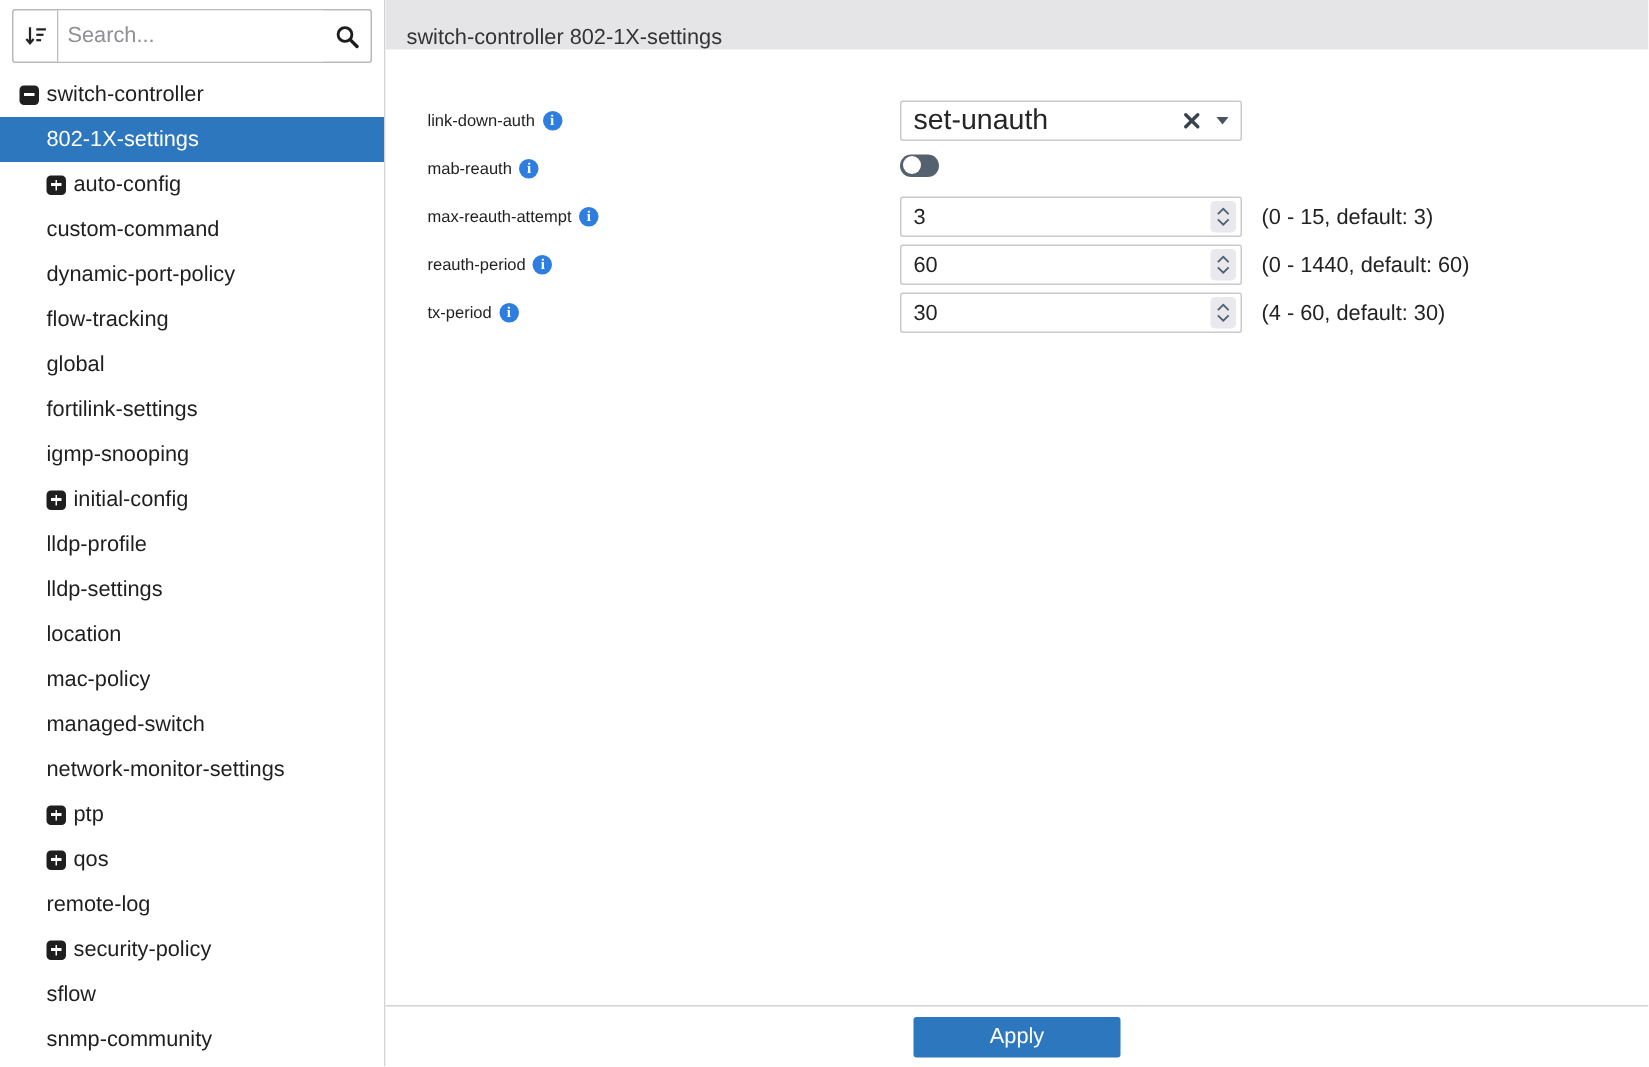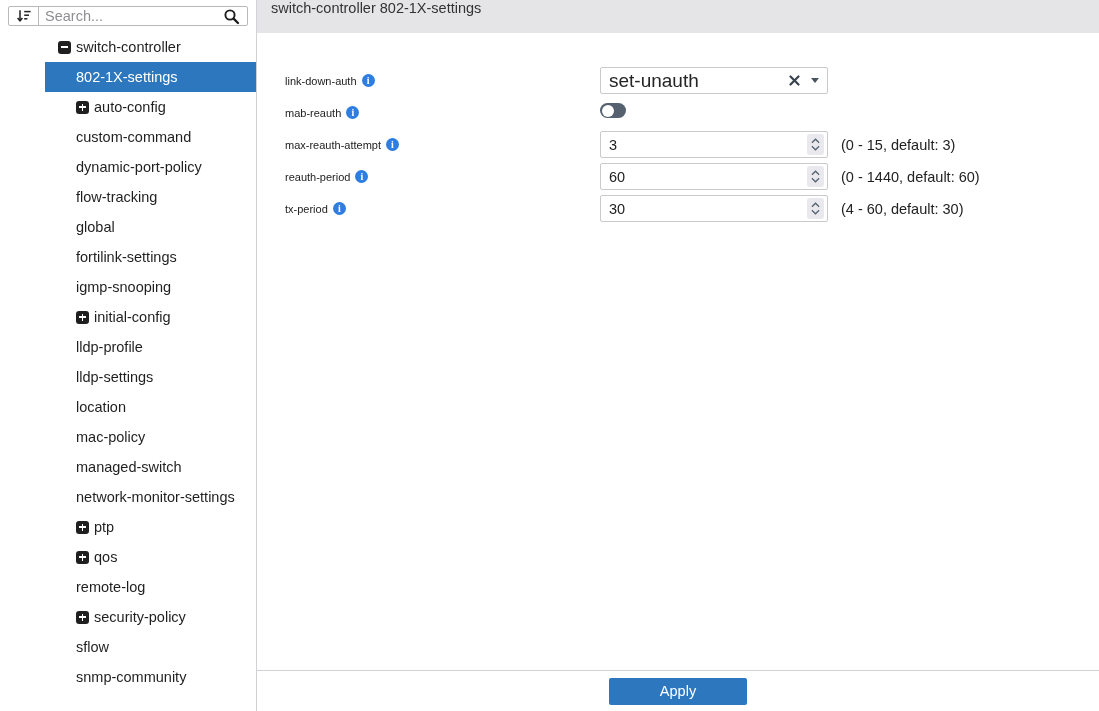--- a/index.html
+++ b/index.html
@@ -2,42 +2,42 @@
 <html><head>
 <meta charset="utf-8">
 <style>
   * { box-sizing: border-box; margin: 0; padding: 0; }
   html, body { width: 1099px; height: 711px; overflow: hidden; background: #fff;
     font-family: "Liberation Sans", "DejaVu Sans", sans-serif; color: #252525; }
   .app { display: flex; width: 1099px; height: 711px; }
 
   
   .sidebar { width: 257px; flex: 0 0 257px; border-right: 1px solid #d2d2d6; background: #fff; }
-  .search-bar { display: flex; align-items: stretch; height: 20px; margin: 6px 8px 0 8px;
+  .search-bar { display: flex; align-items: stretch; height: 36px; margin: 6px 8px 0 8px;
     border: 1px solid #b9b9bd; border-radius: 2px; background: #fff; }
   .sort-btn { width: 30px; display: flex; align-items: center; justify-content: center;
     border-right: 1px solid #b9b9bd; cursor: pointer; }
   .search-bar input { flex: 1; min-width: 0; border: none; outline: none; padding: 0 6px;
     font-size: 14.5px; font-family: inherit; color: #252525; }
   .search-bar input::placeholder { color: #8f8f94; }
   .mag-btn { width: 32px; display: flex; align-items: center; justify-content: center; cursor: pointer; }
 
-  .tree { margin-top: 6px; margin-left: 45px; }
+  .tree { margin-top: 6px; }
   .tree-row { height: 30px; display: flex; align-items: center; gap: 5px;
     padding-left: 31px; font-size: 14.5px; color: #1f1f1f; cursor: pointer; white-space: nowrap; }
   .tree-row.root { padding-left: 13px; }
   .tree-row.selected { background: #2c77bd; color: #fff; }
 
   .sq { width: 13px; height: 13px; flex: 0 0 13px; background: #1f1f1f; border-radius: 3px; position: relative; }
   .sq::before { content: ""; position: absolute; left: 3px; right: 3px; top: 5.6px; height: 1.8px; background: #fff; }
   .sq.plus::after { content: ""; position: absolute; top: 3px; bottom: 3px; left: 5.6px; width: 1.8px; background: #fff; }
 
   
   .main { flex: 1; display: flex; flex-direction: column; background: #fff; }
-  .hdr { height: 33px; flex: 0 0 33px; background: #e5e5e8; display: flex; align-items: flex-start;
+  .hdr { height: 33px; flex: 0 0 33px; background: #e5e5e8; display: flex; align-items: flex-end;
     padding: 0 14px; font-size: 14.5px; color: #333; }
   .content { flex: 1; padding: 34px 0 0 28px; }
 
   .form-row { display: flex; align-items: center; height: 27px; margin-bottom: 5px; }
   .lbl { width: 315px; flex: 0 0 315px; display: flex; align-items: center; gap: 5px;
     font-size: 11px; color: #222; }
   .info { width: 13px; height: 13px; border-radius: 50%; background: #2e7de0; color: #fff;
     display: inline-flex; align-items: center; justify-content: center; flex: 0 0 13px;
     font: 700 10px "Liberation Serif", serif; }
   .info::after { content: "i"; }

